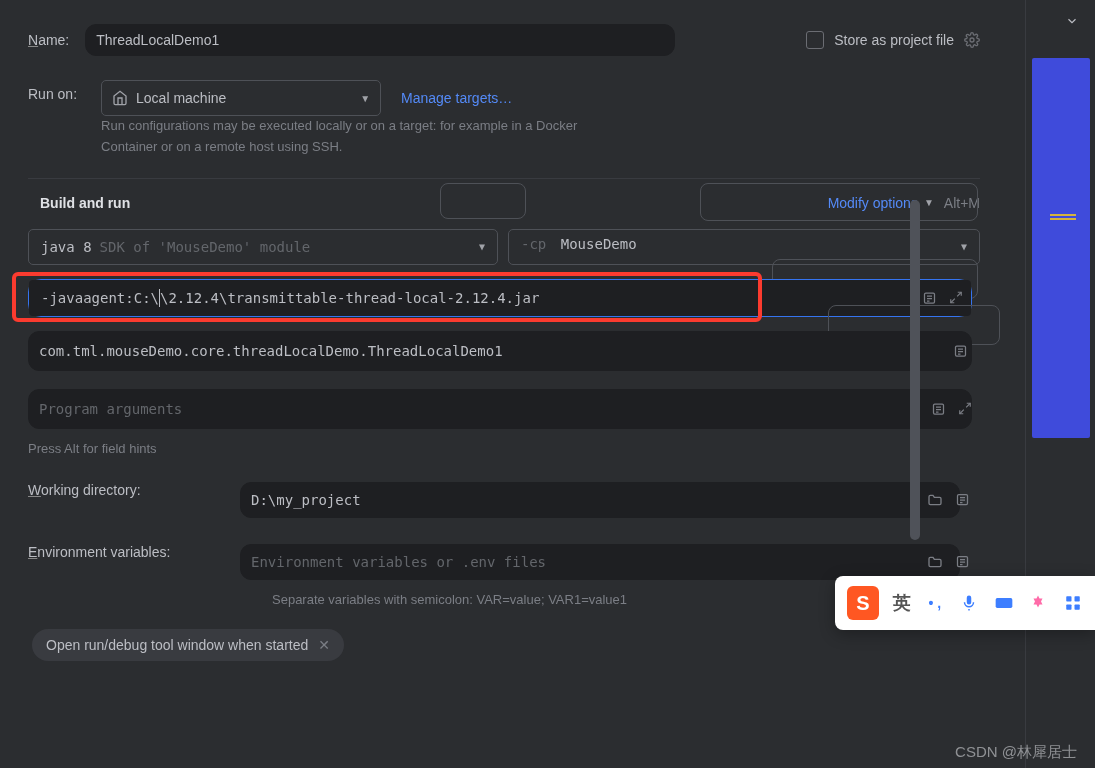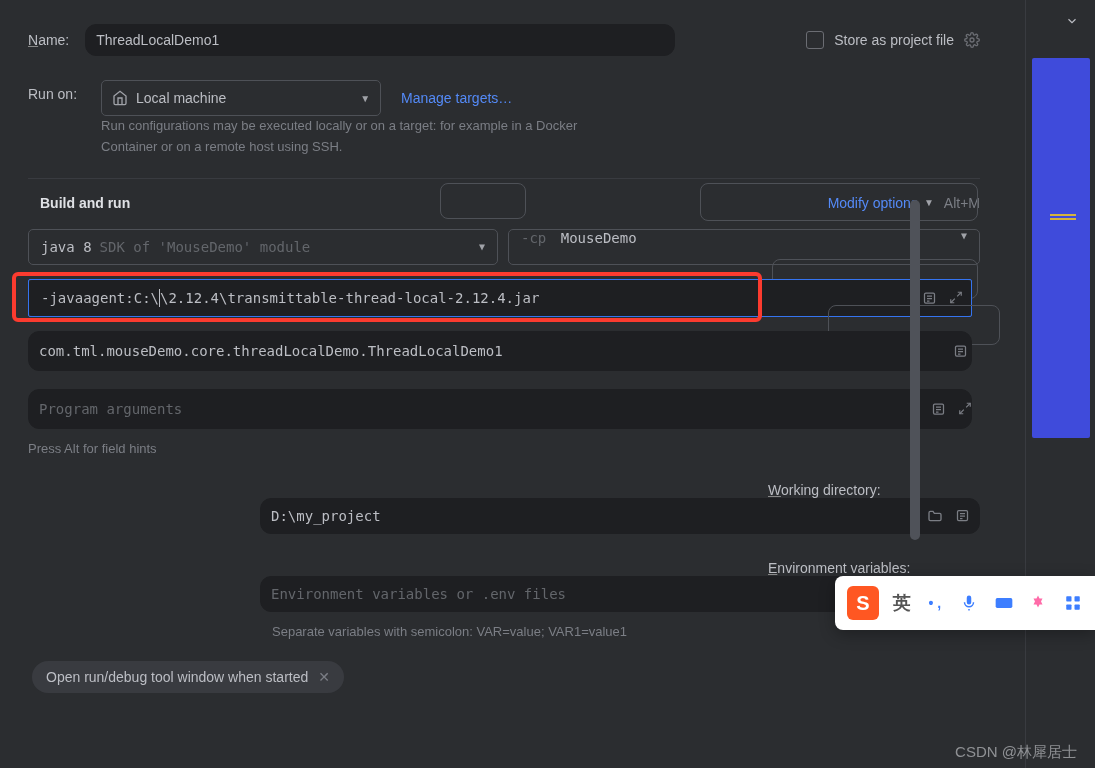--- a/index.html
+++ b/index.html
@@ -52,41 +52,41 @@
 .section-header { display: flex; align-items: center; margin-bottom: 18px; }
 .section-title { font-weight: 600; color: #dfe1e5; padding-left: 12px; }
 .modify { margin-left: auto; color: #548af7; display: flex; align-items: center; gap: 6px; }
 .shortcut { color: #7b7e85; margin-left: 10px; }
 
 .ghost-box { position: absolute; border: 1.5px solid #4e5157; border-radius: 8px; background: transparent; pointer-events: none; }
 
 .sdk-row { display: flex; gap: 10px; margin-bottom: 14px; }
 .sdk-select { flex:0 0 470px; display:flex; align-items:center; justify-content: space-between; padding: 0 12px; height: 36px; background:#2b2d30; border:1px solid #4e5157; border-radius:5px;}
 .sdk-hint { color: #63666b; margin-left: 8px; }
-.cp-select { flex:1; display:flex; align-items:flex-start; justify-content:space-between; padding: 0 12px; height: 36px; background:#2b2d30; border:1px solid #4e5157; border-radius:5px;}
+.cp-select { flex:1; display:flex; align-items:flex-end; justify-content:space-between; padding: 12px 12px; height: 36px; background:#2b2d30; border:1px solid #4e5157; border-radius:5px;}
 .cp-hint { color: #63666b; margin-right: 6px; }
 
 .vm-wrap { position: relative; margin-bottom: 14px; }
 .vm-highlight { position:absolute; top:-7px; left:-16px; width:750px; height:50px; border:4px solid #fb3b2f; border-radius:6px; z-index:3; pointer-events:none;}
-.vm-focus { border:1.5px solid #3574f0; border-radius:2px; width: 944px;}
+.vm-focus { border:1.5px solid #3574f0; border-radius:13px; width: 944px;}
 .vm-field { height: 36px; padding: 0 50px 0 12px; color:#bcbec4; background:#1e1f22; display:flex; align-items:center; position:relative; border-radius:4px;}
 .cursor-caret::after { content:''; display:inline-block; width:1px; height:18px; background:#bcbec4; vertical-align:middle; }
 .field-icons { position:absolute; right:8px; top:50%; transform:translateY(-50%); display:flex; gap:12px; color:#7b7e85;}
 
 .main-class { margin-bottom: 18px; position: relative;}
 .main-class .field { height: 40px; width: 944px; }
 .main-class .field-icons{ right:12px; }
 
 .args { position: relative; margin-bottom: 12px; }
 .args .field { height: 40px; width: 944px; }
 .placeholder { color:#63666b; }
 
 .hint-small { color:#7b7e85; font-size:13px; margin-bottom: 26px;}
 
-.dir-row { display:flex; align-items:flex-end; margin-bottom: 26px; flex-direction: column; }
+.dir-row { display:flex; align-items:flex-start; margin-bottom: 26px; }
 .dir-lbl { width: 212px; }
 .dir-field { flex:1; position: relative; }
 .dir-field .field{ height: 36px; width: 720px;}
 .dir-field .field-icons{ right: 10px; }
 
 .env-hint { color:#7b7e85; font-size:13px; margin-left: 244px; margin-top: -14px; margin-bottom: 22px;}
 
 .chip { display:inline-flex; align-items:center; gap:10px; background:#393b40; border-radius:18px; padding: 8px 14px; margin-left: 4px;}
 .chip-x { color:#7b7e85; }
 

